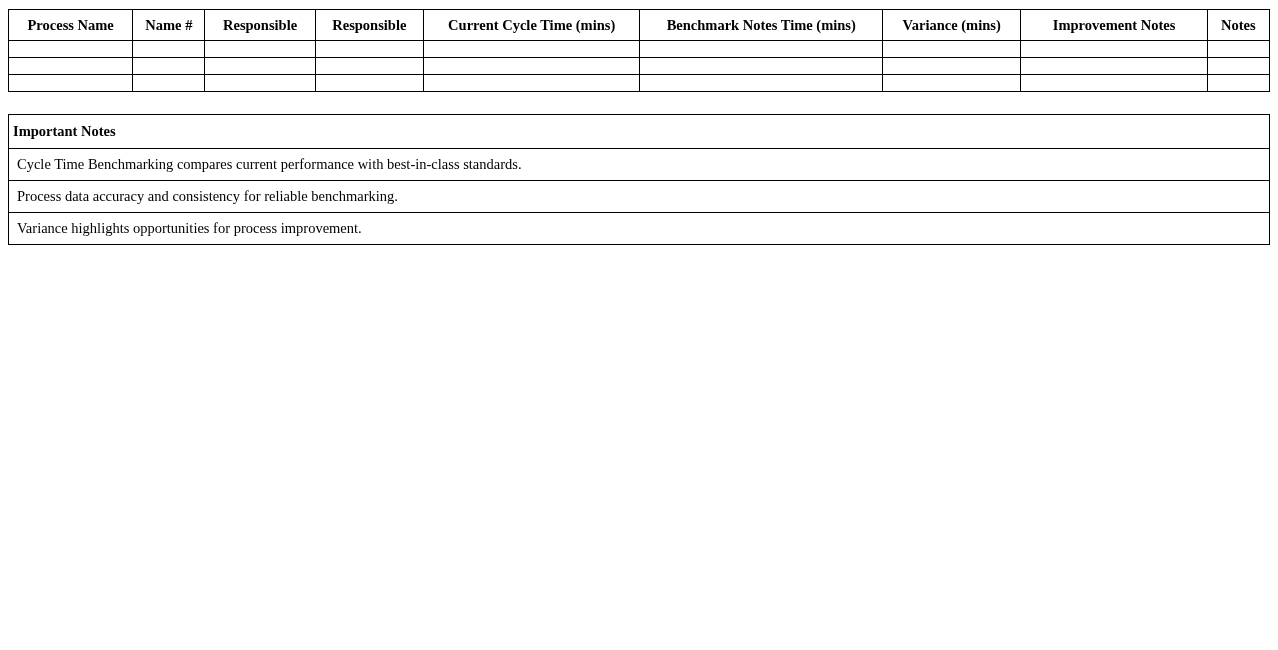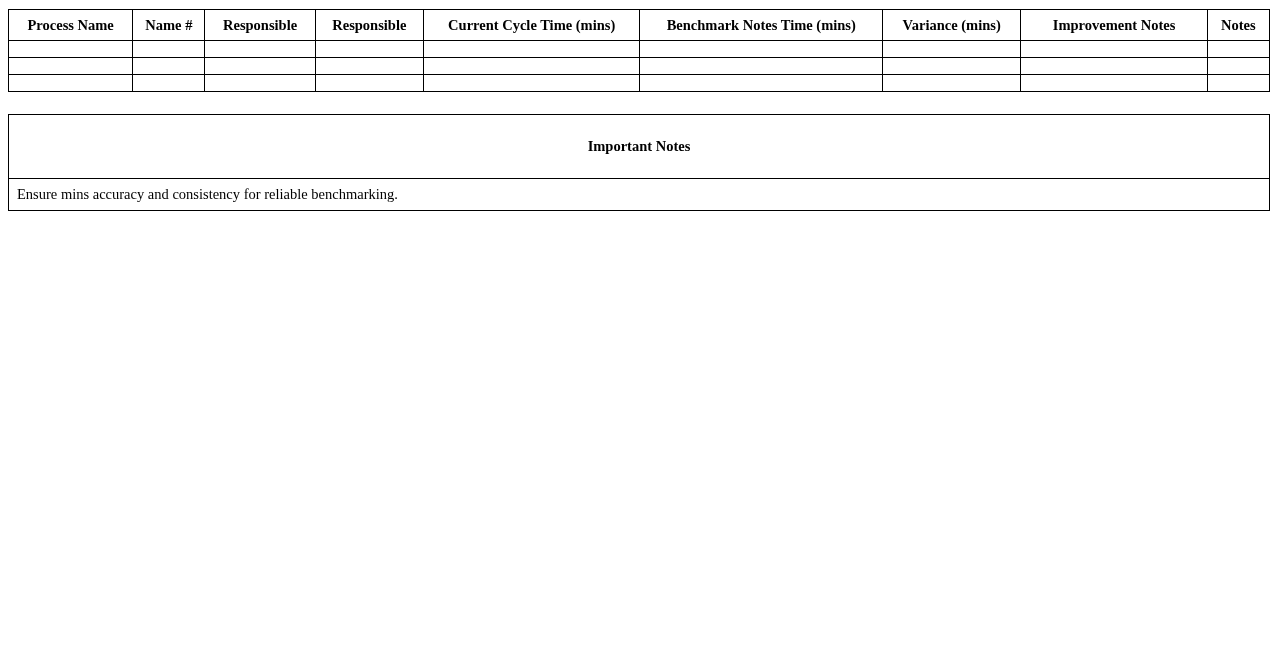--- a/index.html
+++ b/index.html
@@ -65,23 +65,23 @@
 
   
   table.notes th,
   table.notes td {
     border: 1px solid #000000;
     font-size: 14.5px;
     line-height: 1.2;
   }
   table.notes th {
     font-weight: bold;
-    text-align: center;
+    text-align: left;
     height: 25px;
-    padding: 19px 4px;
+    padding: 4px 4px;
   }
   table.notes td {
     text-align: left;
     height: 27px;
     padding: 2px 8px;
   }
 </style>
 </head>
 <body>
 
@@ -152,18 +152,24 @@
   <div class="spacer"></div>
 
   <table class="notes">
     <thead>
       <tr>
         <th>Important Notes</th>
       </tr>
     </thead>
     <tbody>
       <tr>
-        <td>Ensure mins accuracy and consistency for reliable benchmarking.</td>
+        <td>Cycle Time Benchmarking compares current performance with best-in-class standards.</td>
+      </tr>
+      <tr>
+        <td>Process data accuracy and consistency for reliable benchmarking.</td>
+      </tr>
+      <tr>
+        <td>Variance highlights opportunities for process improvement.</td>
       </tr>
     </tbody>
   </table>
 
 </div>
 
 </body></html>

